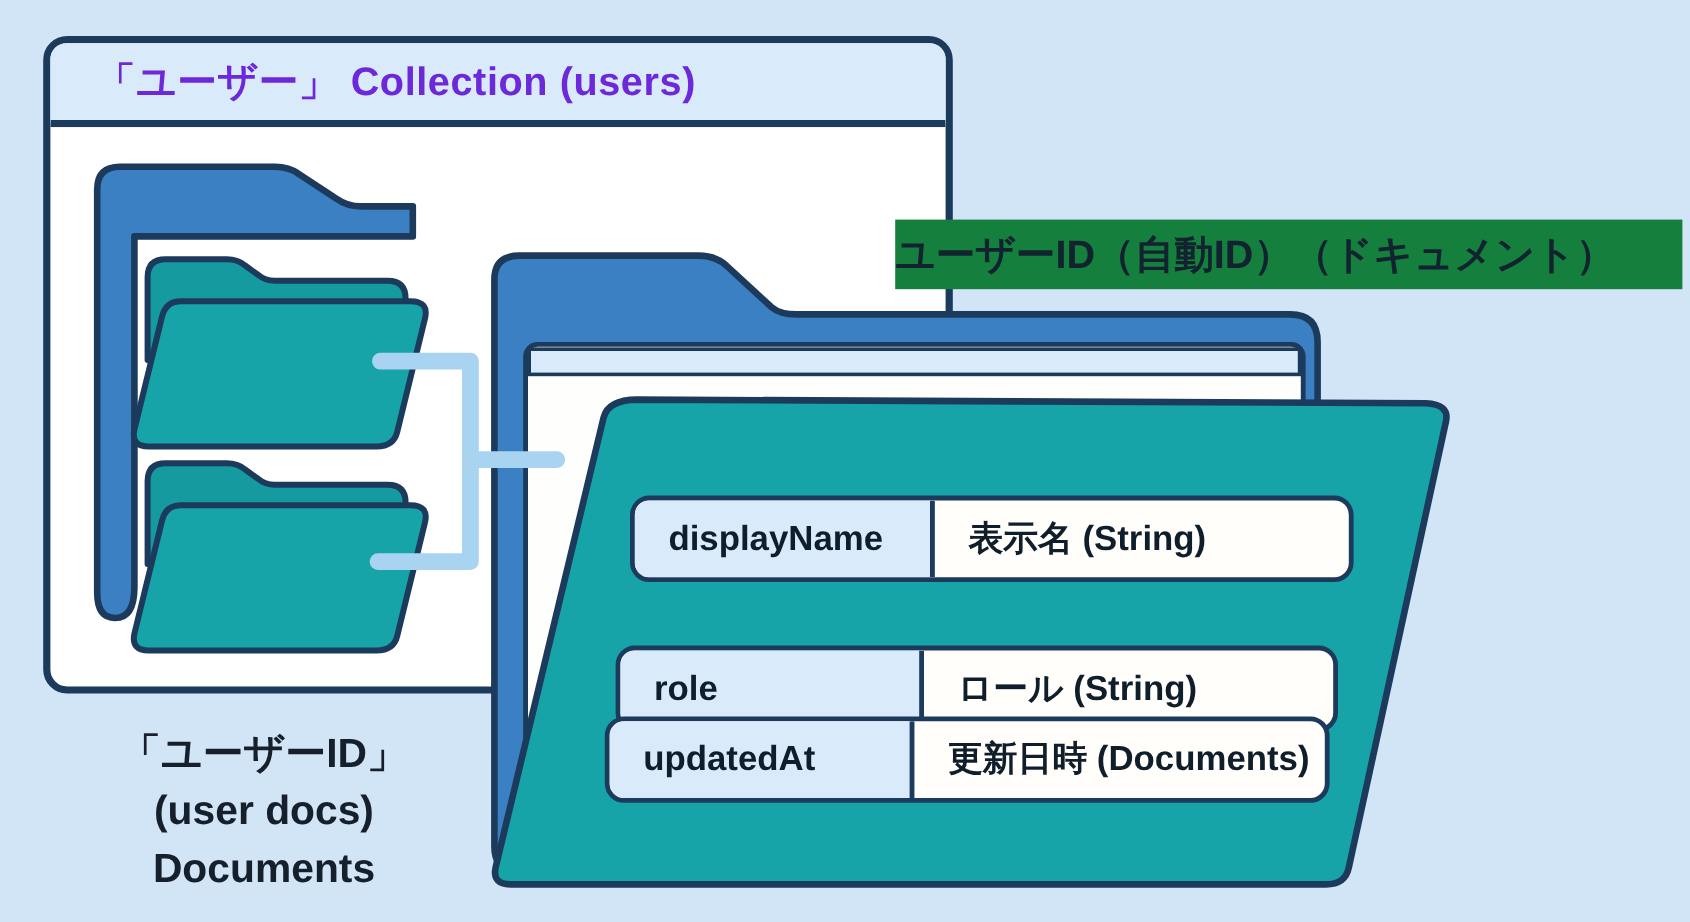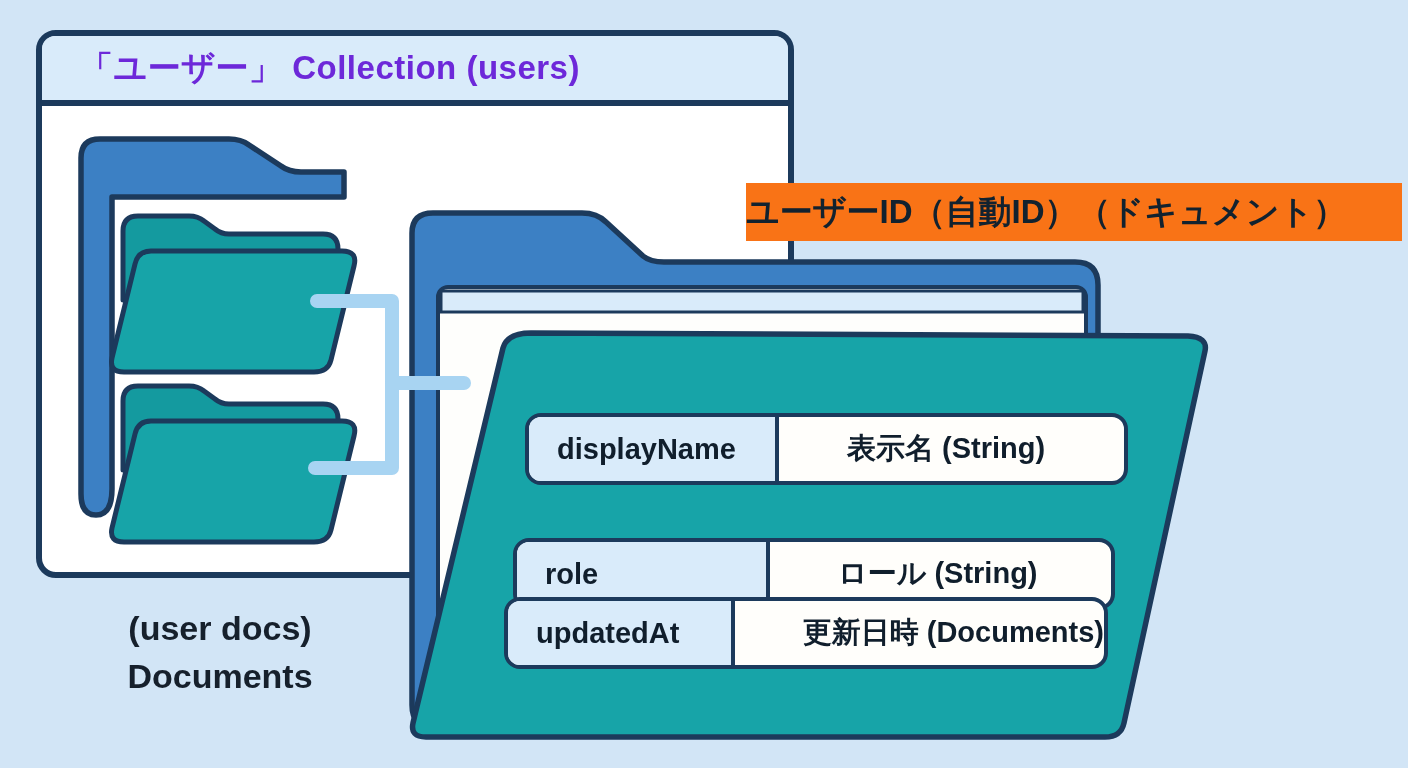--- a/index.html
+++ b/index.html
@@ -25,42 +25,42 @@
     font-size:33px;font-weight:bold;color:#6d28d9;letter-spacing:0.5px;white-space:nowrap;
   }
 
   
   .artwork{position:absolute;left:0;top:0;width:1408px;height:768px;pointer-events:none;}
 
   
   .field-row{
     position:absolute;height:72px;box-sizing:border-box;
     border:4px solid #1c3a5c;border-radius:16px;background:#fffefb;
-    display:flex;overflow:hidden;gap:40px;
+    display:flex;overflow:hidden;
   }
   .field-key{
     background:#d9ebfa;border-right:4px solid #1c3a5c;box-sizing:border-box;
     display:flex;align-items:center;padding-left:28px;
     font-size:29px;font-weight:bold;color:#101e2c;white-space:nowrap;
   }
   .field-val{
     flex:1;display:flex;align-items:center;padding-left:28px;
     font-size:29px;font-weight:bold;color:#101e2c;white-space:nowrap;
   }
   .row-1{left:525px;top:413px;width:603px;}
   .row-1 .field-key{width:250px;}
   .row-2{left:513px;top:501px;width:602px;margin-top:37px;}
   .row-2 .field-key{width:253px;}
   .row-3{left:504px;top:597px;width:604px;}
   .row-3 .field-key{width:254px;}
 
   
   .doc-label{
     position:absolute;left:746px;top:183px;width:656px;height:58px;
-    background:#f97316;display:flex;align-items:center;
+    background:#15803d;display:flex;align-items:center;
     font-size:33px;font-weight:bold;color:#12222f;white-space:nowrap;
   }
 
   
   .docs-caption{
     position:absolute;left:58px;top:604px;width:324px;text-align:center;
     font-size:34px;font-weight:bold;color:#16202c;line-height:48px;
   }
 </style>
 </head>
@@ -118,17 +118,18 @@
     <div class="field-val">ロール (String)</div>
   </div>
   <div class="field-row row-3">
     <div class="field-key">updatedAt</div>
     <div class="field-val">更新日時 (Documents)</div>
   </div>
 
   <div class="doc-label">ユーザーID（自動ID）（ドキュメント）</div>
 
   <div class="docs-caption">
+    <div>「ユーザーID」</div>
     <div>(user docs)</div>
     <div>Documents</div>
   </div>
 
 </div>
 
 </body></html>

